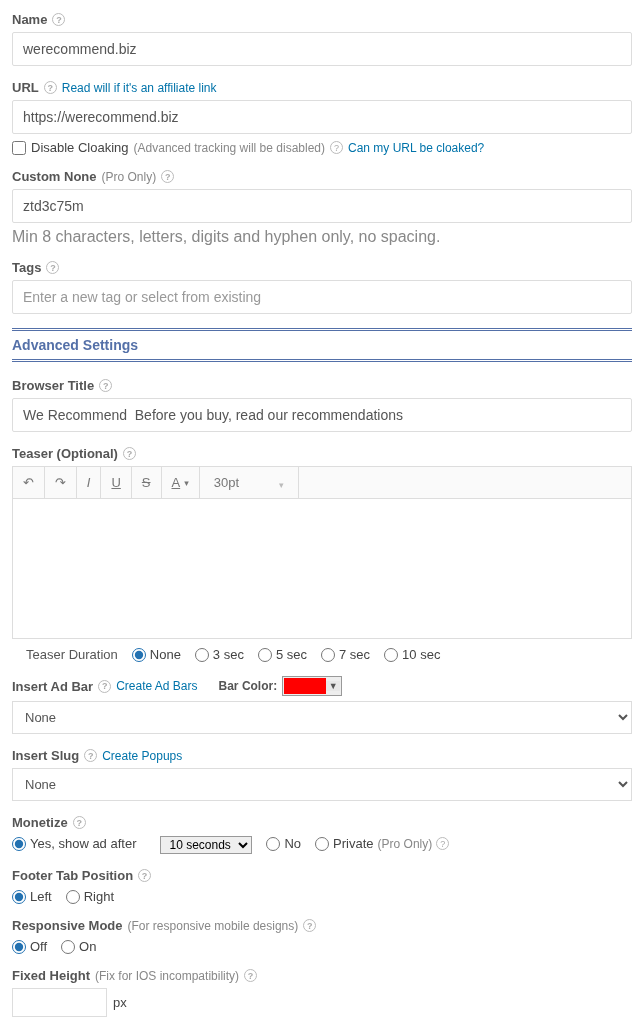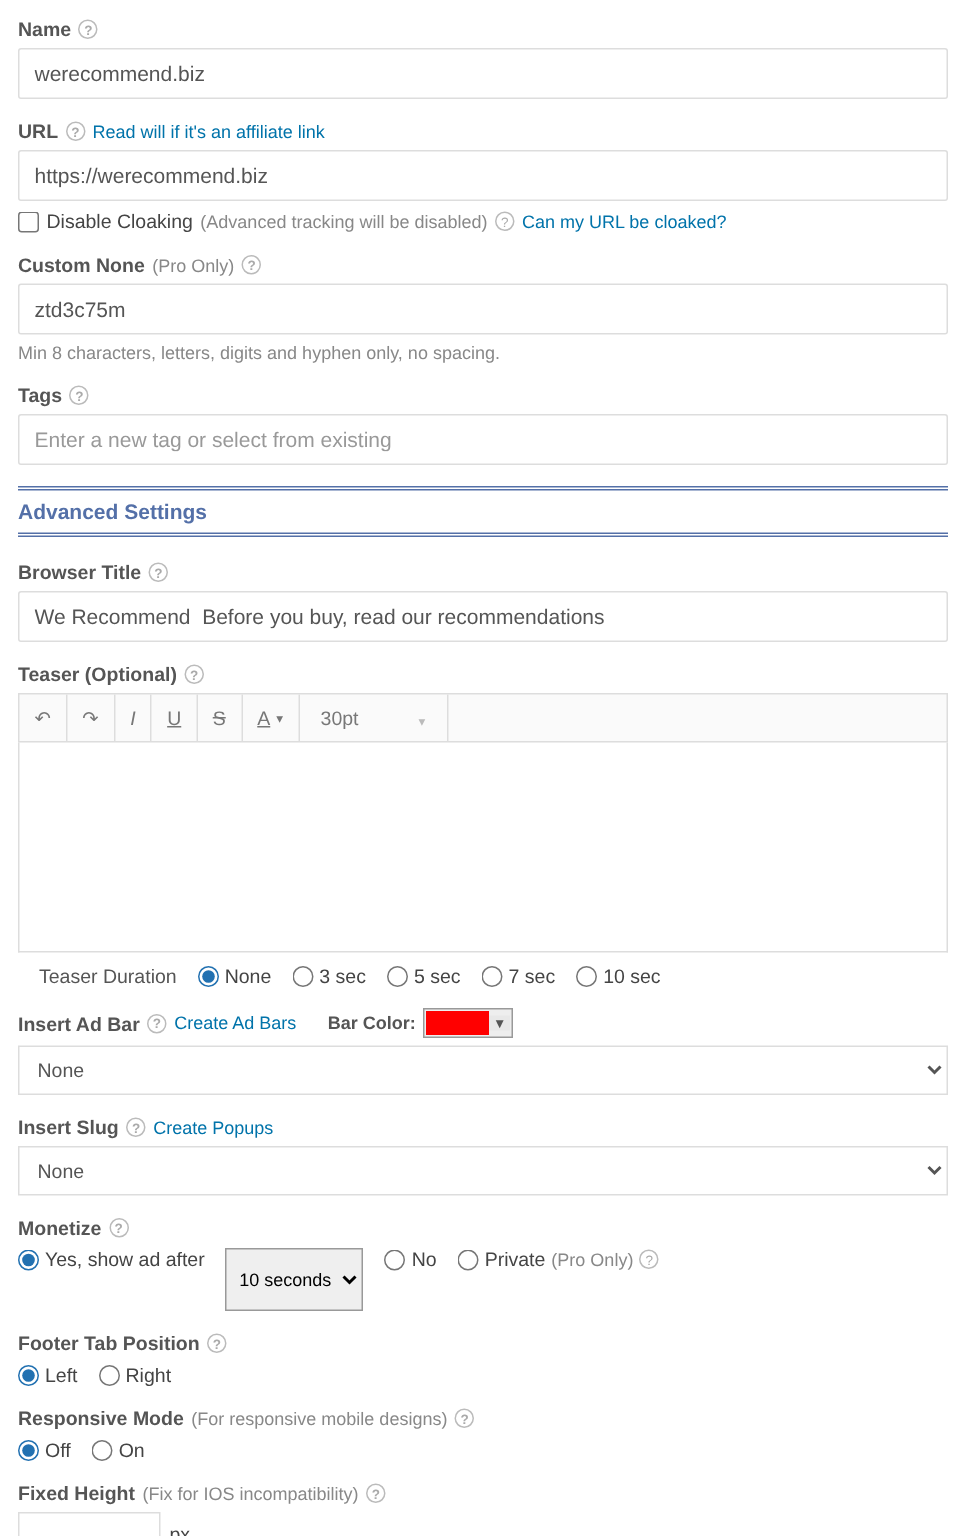--- a/index.html
+++ b/index.html
@@ -6,35 +6,35 @@
 body { font-family: -apple-system, BlinkMacSystemFont, "Segoe UI", Helvetica, Arial, sans-serif; font-size: 13px; color: #444; padding: 12px; width: 644px; }
 .field { margin-bottom: 14px; }
 .label { font-weight: 600; color: #555; margin-bottom: 5px; display: flex; align-items: center; gap: 5px; flex-wrap: wrap; }
 .help-icon { display: inline-flex; align-items: center; justify-content: center; width: 13px; height: 13px; border: 1px solid #bbb; border-radius: 50%; font-size: 9px; color: #aaa; cursor: help; }
 .text-input { width: 100%; padding: 8px 10px; border: 1px solid #ddd; font-size: 14px; color: #555; border-radius: 2px; }
 .text-input::placeholder { color: #999; }
 .link { color: #0073aa; font-size: 12px; font-weight: normal; cursor: pointer; }
 .sublabel { font-weight: normal; color: #888; font-size: 12px; }
 .checkbox-row { display: flex; align-items: center; gap: 5px; margin-top: 6px; font-size: 13px; flex-wrap: wrap; }
 .checkbox-row input[type="checkbox"] { width: 14px; height: 14px; }
-.hint { font-size: 12px; color: #888; margin-top: 5px; }
+.hint { font-size: 16px; color: #888; margin-top: 5px; }
 .section-divider { border-top: 3px double #5470a8; border-bottom: 3px double #5470a8; padding: 6px 0; margin: 12px 0 16px 0; }
 .section-title { color: #5470a8; font-weight: 600; font-size: 14px; }
 .toolbar { border: 1px solid #ddd; display: flex; align-items: center; background: #fafafa; }
 .toolbar-btn { padding: 8px 10px; border-right: 1px solid #ddd; color: #777; cursor: pointer; font-size: 13px; display: flex; align-items: center; }
 .toolbar-btn.wide { padding: 8px 14px; align-items: flex-end; }
 .editor-area { border: 1px solid #ddd; border-top: none; height: 140px; }
 .radio-row { display: flex; align-items: flex-start; gap: 14px; margin-top: 6px; flex-wrap: wrap; }
 .radio-item { display: flex; align-items: center; gap: 4px; font-size: 13px; }
 .radio-item input[type="radio"] { width: 14px; height: 14px; accent-color: #2271b1; }
 .select-full { width: 100%; padding: 7px 8px; border: 1px solid #ddd; font-size: 13px; color: #555; background: #fff; }
 .color-swatch { display: inline-flex; align-items: center; border: 1px solid #999; padding: 1px; background: #eee; }
 .color-box { width: 42px; height: 16px; background: #ff0000; }
 .color-arrow { width: 14px; text-align: center; font-size: 9px; color: #555; background: #e8e8e8; }
-.inline-select { padding: 12px 4px; border: 1px solid #999; font-size: 12px; }
+.inline-select { padding: 0 4px; border: 1px solid #999; font-size: 12px; margin-left: 10px; }
 .small-input { width: 95px; padding: 6px 8px; border: 1px solid #ddd; font-size: 13px; }
 .teaser-dur-row { display: flex; align-items: center; gap: 14px; margin-top: 8px; padding-left: 14px; }
 .teaser-dur-label { font-size: 13px; color: #555; }
 .bar-color-label { font-size: 12px; color: #555; margin-left: 16px; }
 </style>
 </head>
 <body>
 
 <div class="field">
   <div class="label">

